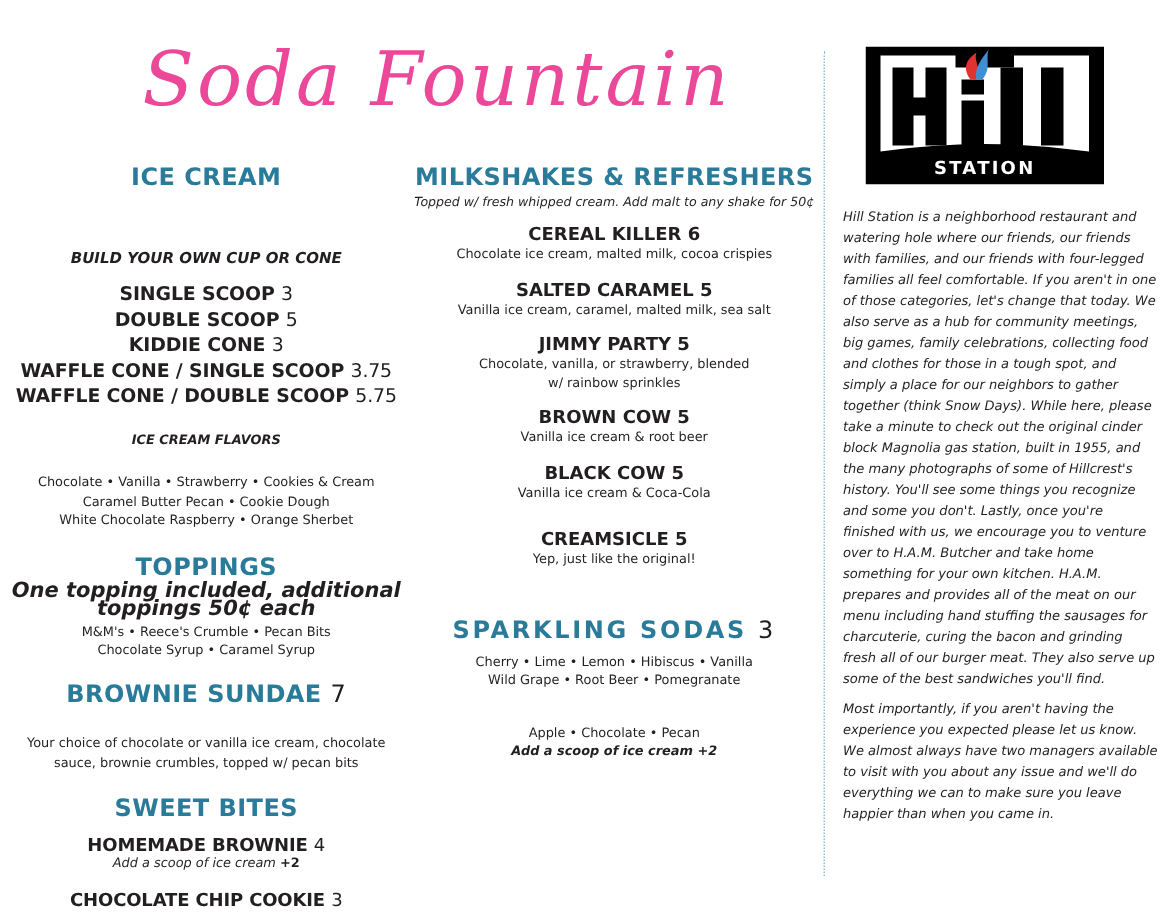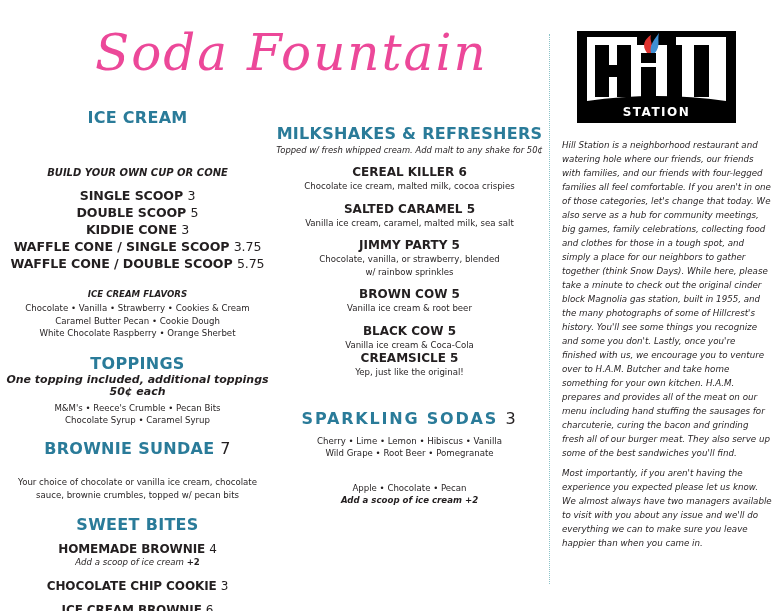--- a/index.html
+++ b/index.html
@@ -7,21 +7,21 @@
   body { position: relative; font-family: "DejaVu Sans", sans-serif; color: #231f20; }
 
   .title {
     position: absolute; left: 95px; top: 8px; width: 400px;
     font-family: "DejaVu Serif", serif; font-style: italic; font-size: 50px;
     letter-spacing: 2px; color: #ec4899; line-height: 90px; white-space: nowrap;
   }
 
   .col { position: absolute; text-align: center; }
   .col-left { left: 0; top: 108px; width: 275px; }
-  .col-mid { left: 272px; top: 124px; width: 275px; }
+  .col-mid { left: 272px; top: 108px; width: 275px; }
 
   .sec-head {
     font-family: "DejaVu Sans", sans-serif; font-weight: bold; color: #2a7b99;
     font-size: 15px; letter-spacing: 0.3px; line-height: 18px;
   }
   .sec-head .price { color: #231f20; font-weight: normal; }
   .sec-sub { font-style: italic; font-size: 9.3px; font-weight: bold; line-height: 12px; color: #231f20; }
   .sec-sub.light { font-weight: normal; }
   .item-big { font-weight: bold; font-size: 12.6px; line-height: 17px; color: #231f20; white-space: nowrap; letter-spacing: -0.1px; }
   .item-big .price { font-weight: normal; }
@@ -54,29 +54,29 @@
 <div class="col col-left">
   <div>
     <div class="sec-head" style="font-size:16px;line-height:20px;">ICE CREAM</div>
     <div class="sec-sub" style="font-size:10px;margin-bottom:8px;margin-top:39px;">BUILD YOUR OWN CUP OR CONE</div>
     <div class="item-big"><span>SINGLE SCOOP</span> <span class="price">3</span></div>
     <div class="item-big"><span>DOUBLE SCOOP</span> <span class="price">5</span></div>
     <div class="item-big"><span>KIDDIE CONE</span> <span class="price">3</span></div>
     <div class="item-big"><span>WAFFLE CONE / SINGLE SCOOP</span> <span class="price">3.75</span></div>
     <div class="item-big"><span>WAFFLE CONE / DOUBLE SCOOP</span> <span class="price">5.75</span></div>
 
-    <div class="sub-head-it" style="margin-top:16px;margin-bottom:2px;">ICE CREAM FLAVORS</div>
+    <div class="sub-head-it" style="margin-top:16px;margin-bottom:16px;">ICE CREAM FLAVORS</div>
     <div class="small">Chocolate • Vanilla • Strawberry • Cookies &amp; Cream</div>
     <div class="small">Caramel Butter Pecan • Cookie Dough</div>
     <div class="small">White Chocolate Raspberry • Orange Sherbet</div>
   </div>
 
   <div style="margin-top:14px;">
     <div class="sec-head" style="font-size:16px;line-height:20px;">TOPPINGS</div>
-    <div class="sec-sub" style="font-size:11px;margin-bottom:4px;">One topping included, additional toppings 50¢ each</div>
+    <div class="sec-sub" style="font-size:14px;margin-bottom:4px;">One topping included, additional toppings 50¢ each</div>
     <div class="small">M&amp;M's • Reece's Crumble • Pecan Bits</div>
     <div class="small">Chocolate Syrup • Caramel Syrup</div>
   </div>
 
   <div style="margin-top:12px;">
     <div class="sec-head" style="font-size:16px;line-height:20px;"><span>BROWNIE SUNDAE</span> <span class="price">7</span></div>
     <div class="small" style="margin-top:17px;">Your choice of chocolate or vanilla ice cream, chocolate</div>
     <div class="small">sauce, brownie crumbles, topped w/ pecan bits</div>
   </div>
 
@@ -103,21 +103,21 @@
   </div>
   <div style="margin-bottom:9px;">
     <div class="shake-name">JIMMY PARTY 5</div>
     <div class="shake-desc">Chocolate, vanilla, or strawberry, blended</div>
     <div class="shake-desc">w/ rainbow sprinkles</div>
   </div>
   <div style="margin-bottom:9px;">
     <div class="shake-name">BROWN COW 5</div>
     <div class="shake-desc">Vanilla ice cream &amp; root beer</div>
   </div>
-  <div style="margin-bottom:0;">
+  <div style="margin-bottom:17px;">
     <div class="shake-name">BLACK COW 5</div>
     <div class="shake-desc">Vanilla ice cream &amp; Coca-Cola</div>
   </div>
   <div>
     <div class="shake-name">CREAMSICLE 5</div>
     <div class="shake-desc">Yep, just like the original!</div>
   </div>
 
   <div style="margin-top:30px;">
     <div class="sec-head" style="font-size:16px;line-height:20px;letter-spacing:1.8px;margin-bottom:6px;"><span>SPARKLING SODAS</span> <span class="price">3</span></div>

